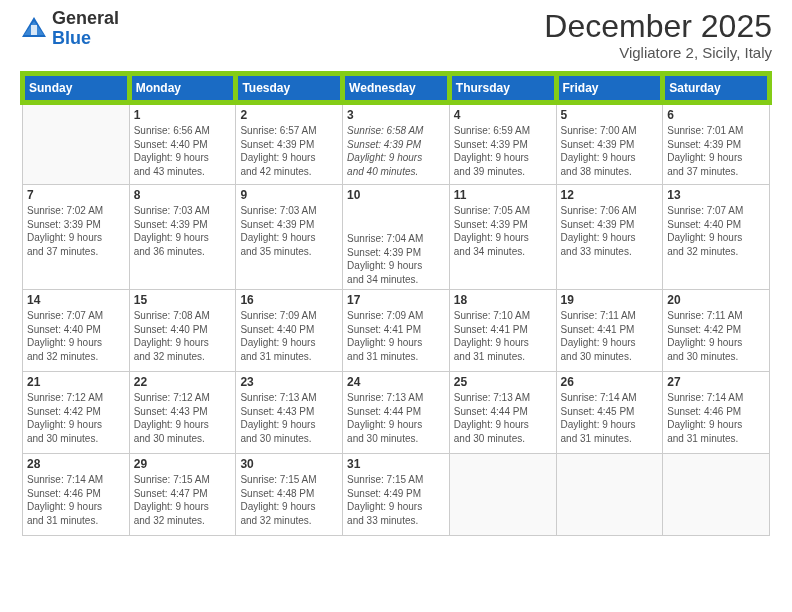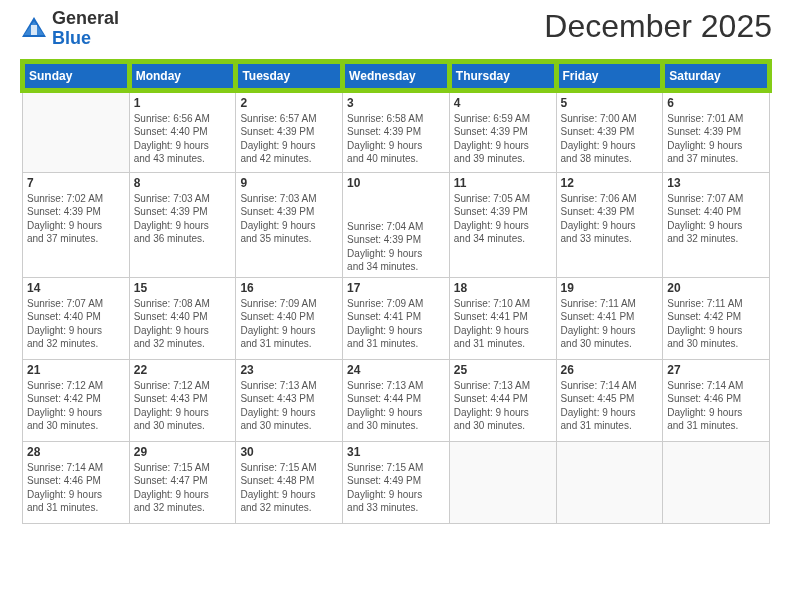--- a/index.html
+++ b/index.html
@@ -98,20 +98,21 @@
         <polygon points="14,6 24,20 4,20" fill="#5ba3e8" opacity="0.5"></polygon>
         <rect x="11" y="10" width="6" height="10" fill="#fff" opacity="0.8"></rect>
       </svg>
       <div class="logo-text">
         <div class="logo-general">General</div>
         <div class="logo-blue">Blue</div>
       </div>
     </div>
     <div class="title-block">
       <div class="month-title">December 2025</div>
+      <div class="subtitle">Vigliatore 2, Sicily, Italy</div>
     </div>
   </div>
 
   <table class="calendar">
     <thead>
       <tr>
       <th>Sunday</th>
           <th>Monday</th>
           <th>Tuesday</th>
           <th>Wednesday</th>
@@ -132,21 +133,21 @@
           </td>
           <td>
             <div class="day-num">2</div>
             <div class="day-info" style="white-space: pre-line;">Sunrise: 6:57 AM
 Sunset: 4:39 PM
 Daylight: 9 hours
 and 42 minutes.</div>
           </td>
           <td>
             <div class="day-num">3</div>
-            <div class="day-info" style="white-space: pre-line;">Sunrise: 6:58 AM
+            <div class="day-info" style="white-space: pre-line; font-style: italic;">Sunrise: 6:58 AM
 Sunset: 4:39 PM
 Daylight: 9 hours
 and 40 minutes.</div>
           </td>
           <td>
             <div class="day-num">4</div>
             <div class="day-info" style="white-space: pre-line;">Sunrise: 6:59 AM
 Sunset: 4:39 PM
 Daylight: 9 hours
 and 39 minutes.</div>
@@ -163,21 +164,21 @@
             <div class="day-info" style="white-space: pre-line;">Sunrise: 7:01 AM
 Sunset: 4:39 PM
 Daylight: 9 hours
 and 37 minutes.</div>
           </td>
         </tr>
         <tr>
           <td>
             <div class="day-num">7</div>
             <div class="day-info" style="white-space: pre-line;">Sunrise: 7:02 AM
-Sunset: 4:39 PM
+Sunset: 3:39 PM
 Daylight: 9 hours
 and 37 minutes.</div>
           </td>
           <td>
             <div class="day-num">8</div>
             <div class="day-info" style="white-space: pre-line;">Sunrise: 7:03 AM
 Sunset: 4:39 PM
 Daylight: 9 hours
 and 36 minutes.</div>
           </td>

